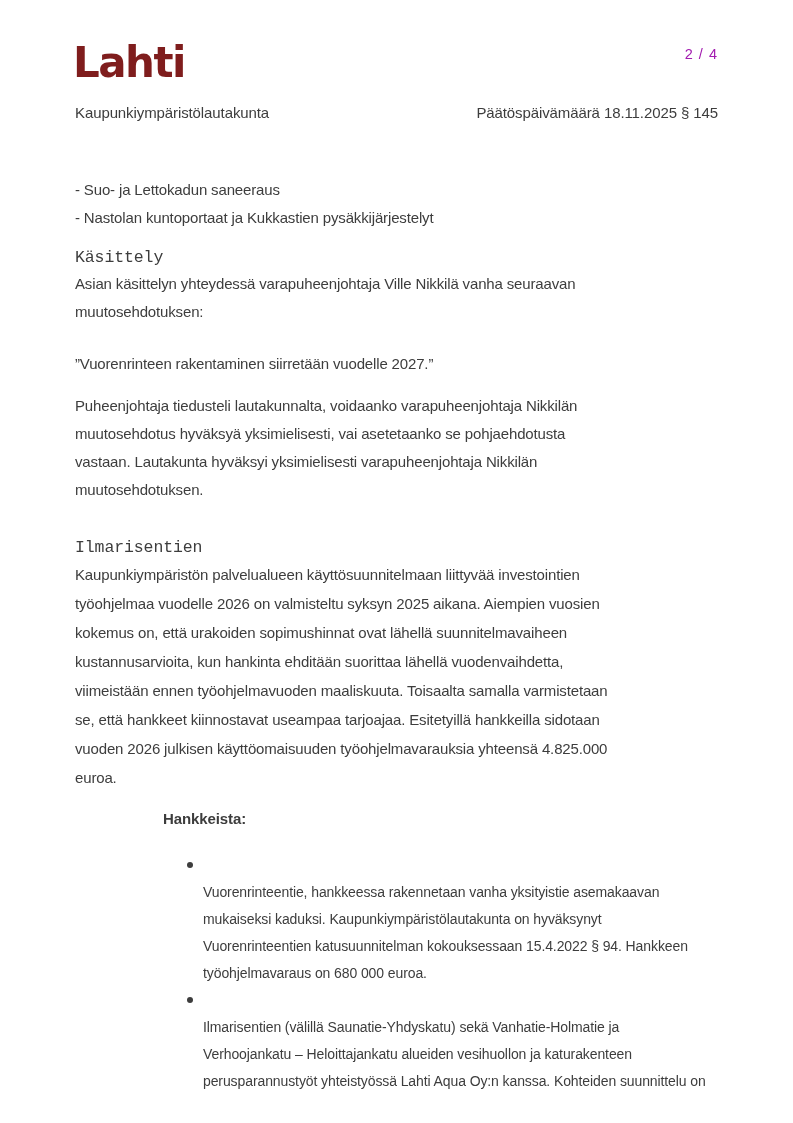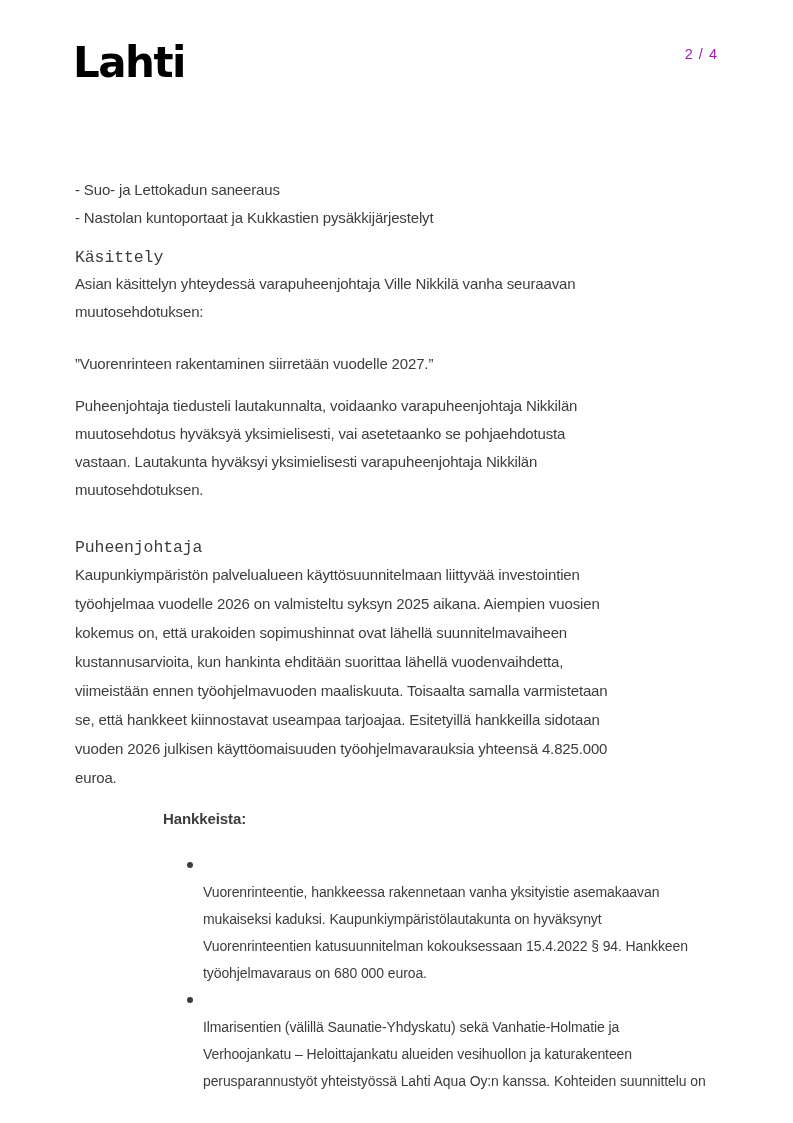--- a/index.html
+++ b/index.html
@@ -13,21 +13,21 @@
     color: #3d3d3d;
     overflow: hidden;
   }
   .logo {
     position: absolute;
     left: 73px;
     top: 38px;
     font-size: 42px;
     font-weight: 700;
     letter-spacing: -1.5px;
-    color: #000000;
+    color: #7f1d1d;
     font-family: "DejaVu Sans", sans-serif;
   }
   .page-num {
     position: absolute;
     right: 75px;
     top: 46px;
     font-size: 14.5px;
     letter-spacing: 1px;
     color: #a21caf;
   }
@@ -101,39 +101,43 @@
 </style>
 </head>
 <body>
 
 <div class="page">
 
   <div class="logo">Lahti</div>
 
   <div class="page-num">2 / 4</div>
 
+  <div class="header-row">
+    <span>Kaupunkiympäristölautakunta</span>
+    <span>Päätöspäivämäärä 18.11.2025 § 145</span>
+  </div>
 
   <div class="content">
 
     <p class="body-text indent">- Suo- ja Lettokadun saneeraus
 - Nastolan kuntoportaat ja Kukkastien pysäkkijärjestelyt</p>
 
     <h2 class="sec-heading h-kasittely">Käsittely</h2>
 
     <p class="body-text indent p-first">Asian käsittelyn yhteydessä varapuheenjohtaja Ville Nikkilä vanha seuraavan
 muutosehdotuksen:</p>
 
     <p class="body-text indent p-quote">”Vuorenrinteen rakentaminen siirretään vuodelle 2027.”</p>
 
     <p class="body-text indent p-vote">Puheenjohtaja tiedusteli lautakunnalta, voidaanko varapuheenjohtaja Nikkilän
 muutosehdotus hyväksyä yksimielisesti, vai asetetaanko se pohjaehdotusta
 vastaan. Lautakunta hyväksyi yksimielisesti varapuheenjohtaja Nikkilän
 muutosehdotuksen.</p>
 
-    <h2 class="sec-heading h-perusteluosa">Puheenjohtaja</h2>
+    <h2 class="sec-heading h-perusteluosa">Ilmarisentien</h2>
 
     <p class="body-text indent p-first p-perustelu">Kaupunkiympäristön palvelualueen käyttösuunnitelmaan liittyvää investointien
 työohjelmaa vuodelle 2026 on valmisteltu syksyn 2025 aikana. Aiempien vuosien
 kokemus on, että urakoiden sopimushinnat ovat lähellä suunnitelmavaiheen
 kustannusarvioita, kun hankinta ehditään suorittaa lähellä vuodenvaihdetta,
 viimeistään ennen työohjelmavuoden maaliskuuta.  Toisaalta samalla varmistetaan
 se, että hankkeet kiinnostavat useampaa tarjoajaa. Esitetyillä hankkeilla sidotaan
 vuoden 2026 julkisen käyttöomaisuuden työohjelmavarauksia yhteensä 4.825.000
 euroa.</p>
 

